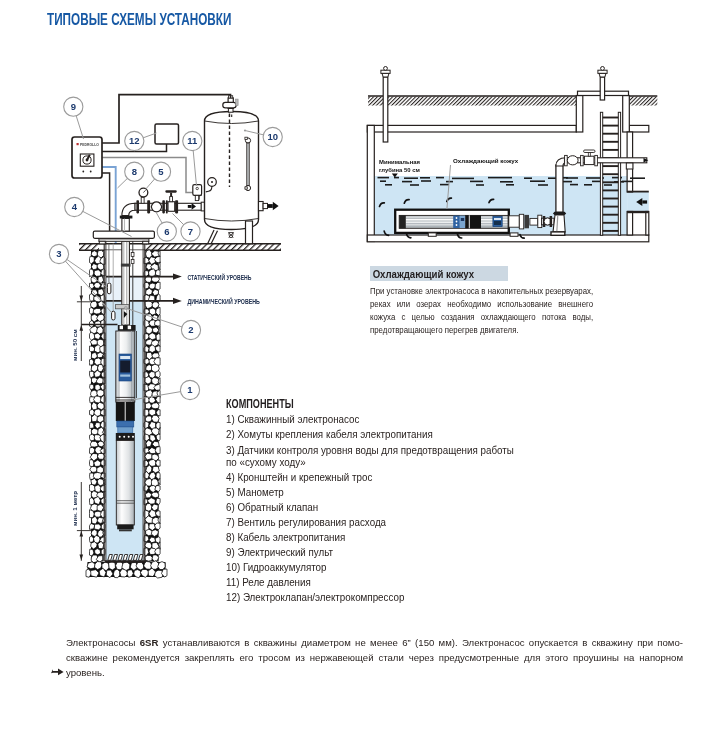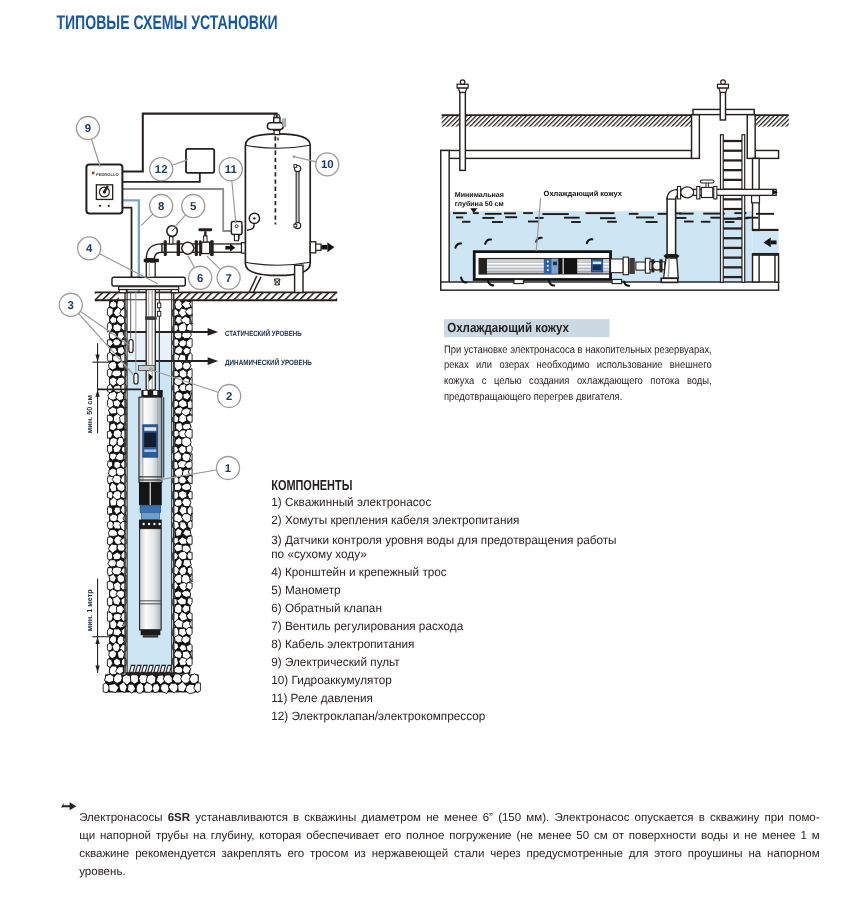--- a/index.html
+++ b/index.html
@@ -7,21 +7,21 @@
 .title{left:47px;top:10.3px;font-size:16.5px;font-weight:bold;color:#1658a4;transform:scaleX(0.711);transform-origin:0 0;white-space:nowrap}
 .sechead{left:370px;top:266px;width:138px;background:#ccd8e2;height:15.2px}
 .sechead span{display:inline-block;font-size:11px;font-weight:bold;color:#221e1f;transform:scaleX(0.875);transform-origin:0 0;white-space:nowrap;padding:0.5px 0 0 3px;position:relative;top:-1.8px}
 .para{left:370px;top:284.8px;width:256px;font-size:9px;line-height:13.1px;color:#2b2422;transform:scaleX(0.8715);transform-origin:0 0}
 .para div{text-align:justify;text-align-last:justify}
 .para div.last{text-align-last:left}
 .comph{left:226px;top:396.5px;font-size:12px;font-weight:bold;color:#221e1f;transform:scaleX(0.76);transform-origin:0 0;white-space:nowrap}
 .complist{left:226px;top:414.8px;width:330px;font-size:10px;color:#2b2422;transform:scaleX(0.98);transform-origin:0 0}
 .complist div{line-height:10.5px;margin-bottom:4.55px;white-space:nowrap}
 .complist div.wrap2{line-height:12.6px;margin-bottom:2.5px;white-space:normal;width:300px}
-.bpara{left:66px;top:675px;width:617px;font-size:9.6px;line-height:14.9px;color:#2b2422}
+.bpara{left:66px;top:636px;width:617px;font-size:9.6px;line-height:14.9px;color:#2b2422}
 .bpara div{text-align:justify;text-align-last:justify}
 .bpara div.last{text-align-last:left}
 .barrow{left:51px;top:666px}
 </style></head><body>
 <svg width="720" height="755" viewBox="0 0 720 755" style="position:absolute;left:0;top:0">
     <defs>
 <pattern id="ht" patternUnits="userSpaceOnUse" width="4.3" height="4.3" patternTransform="rotate(45)">
         <rect width="1.25" height="4.3" fill="#26211f"></rect>
       </pattern>
 <linearGradient id="cyl1" x1="0" y1="0" x2="1" y2="0">
@@ -768,15 +768,14 @@
 <div>9) Электрический пульт</div>
 <div>10) Гидроаккумулятор</div>
 <div>11) Реле давления</div>
 <div>12) Электроклапан/электрокомпрессор</div>
 </div>
 <svg class="abs barrow" width="14" height="10" viewBox="0 0 14 10">
     <path d="M0,7.2 L2,3.2 L2,5 L7,5 L7,2.6 L12.6,5.9 L7,9.2 L7,6.8 L2,6.8 Z" fill="#26211f"></path>
   </svg>
 <div class="abs bpara">
 <div>Электронасосы <b>6SR</b> устанавливаются в скважины диаметром не менее 6” (150 мм). Электронасос опускается в скважину при помо-</div>
-<div>щи напорной трубы на глубину, которая обеспечивает его полное погружение (не менее 50 см от поверхности воды и не менее 1 м</div>
 <div>скважине рекомендуется закреплять его тросом из нержавеющей стали через предусмотренные для этого проушины на напорном</div>
 <div class="last">уровень.</div>
 </div>
 </body></html>

